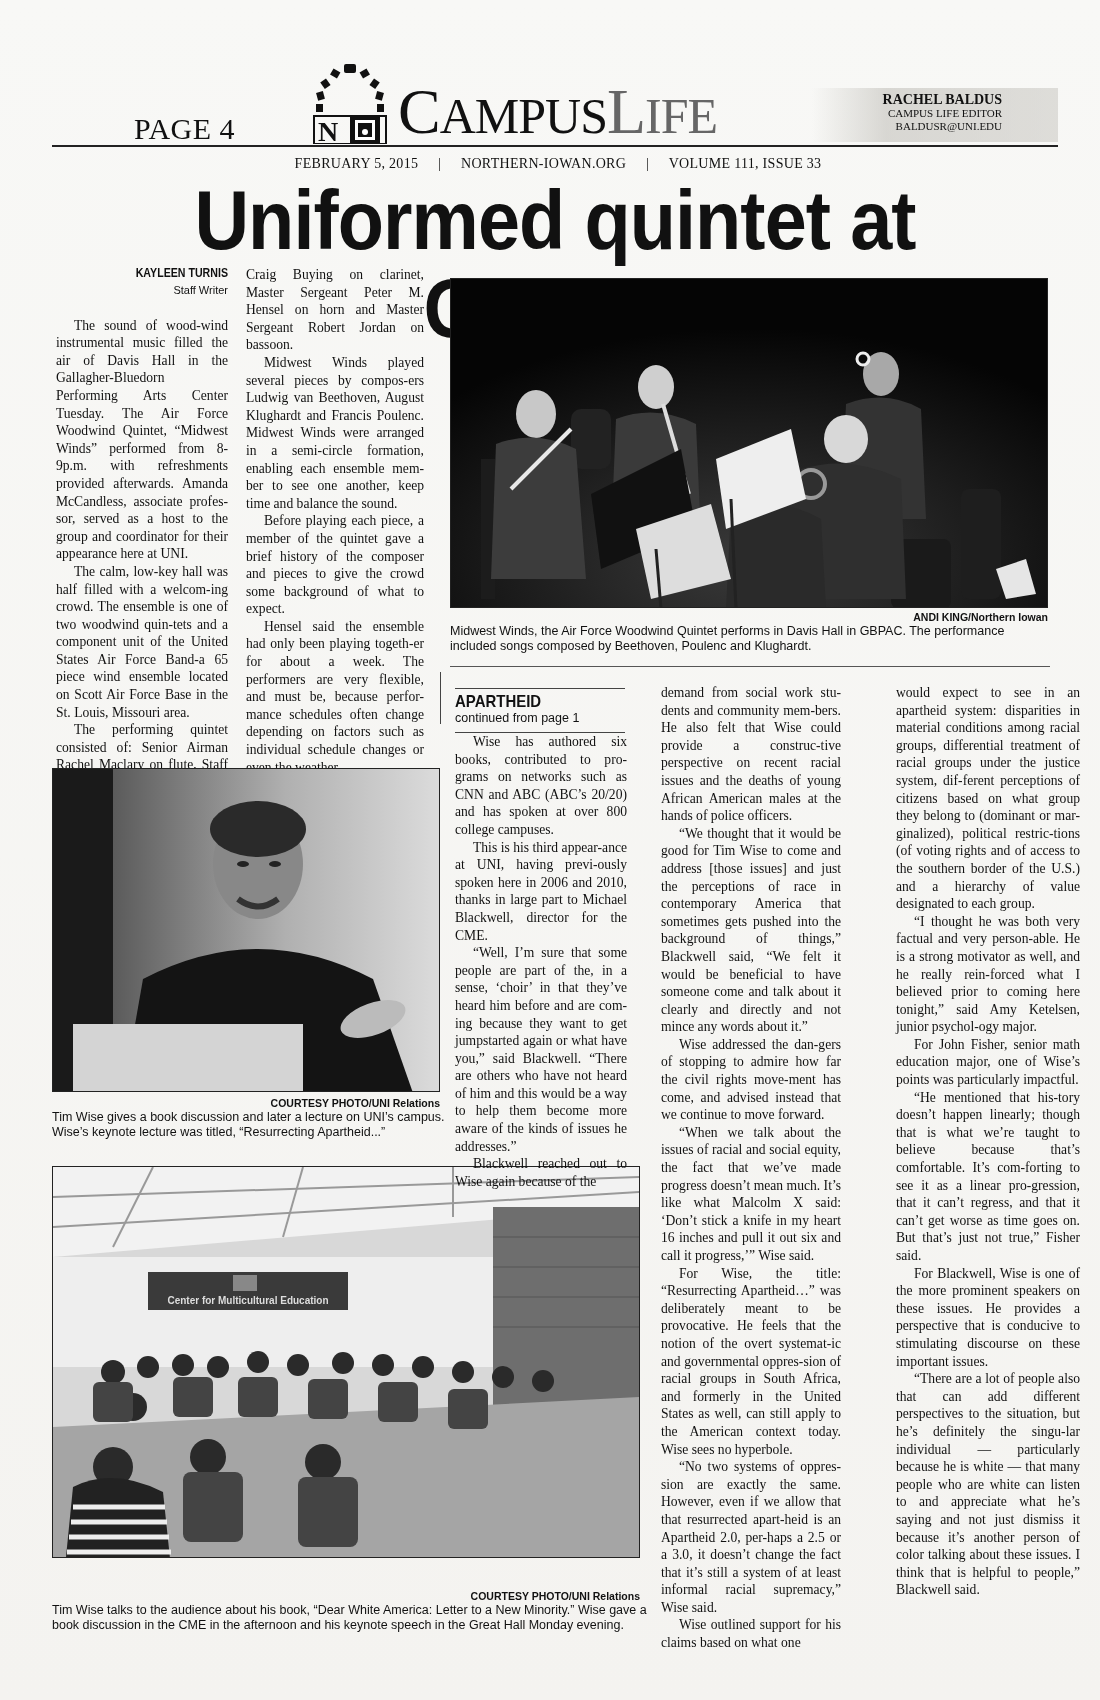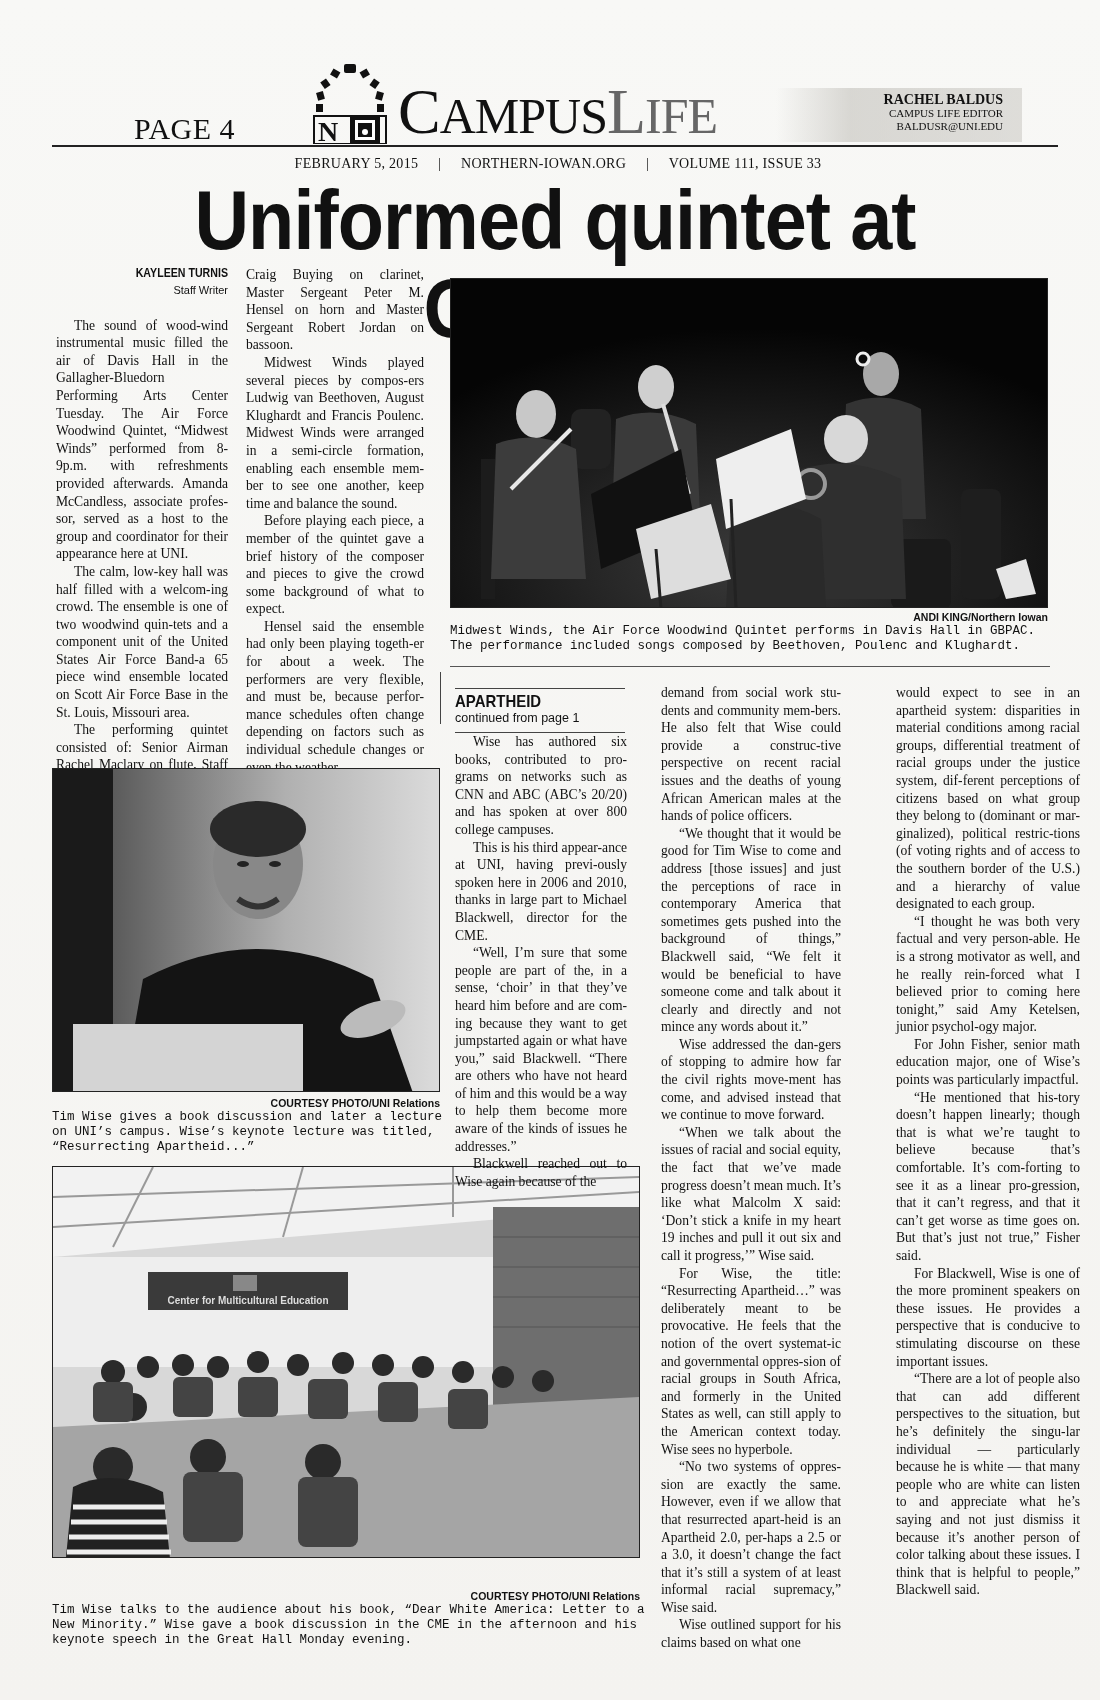--- a/index.html
+++ b/index.html
@@ -10,23 +10,23 @@
           background: linear-gradient(180deg,#f8f8f6 0%, #f4f3f0 100%); }
 
   
   .masthead { position: absolute; left: 52px; top: 60px; width: 1006px; height: 86px; }
   .page-num { position: absolute; left: 82px; top: 52px; font-size: 30px; letter-spacing: 0.5px; }
   .logo { position: absolute; left: 258px; top: 0; width: 80px; height: 84px; }
   .section-title { position: absolute; left: 346px; top: 20px; font-size: 64px; line-height: 64px; letter-spacing: -1px; }
   .section-title .cap { font-size: 64px; }
   .section-title .small { font-size: 50px; }
   .section-title .life { color: #666; }
-  .editor-box { position: absolute; left: 724px; top: 28px; width: 246px; height: 54px;
+  .editor-box { position: absolute; left: 760px; top: 28px; width: 246px; height: 54px;
                 background: linear-gradient(90deg, rgba(200,198,192,0) 0%, rgba(190,188,182,0.55) 30%, rgba(190,188,182,0.45) 100%);
-                text-align: right; padding-right: 19px; padding-top: 4px; }
+                text-align: right; padding-right: 56px; padding-top: 4px; }
   .editor-name { font-size: 14px; font-weight: bold; line-height: 15px; }
   .editor-role, .editor-email { font-size: 11px; line-height: 13px; }
   .masthead-rule { position: absolute; left: 52px; top: 145px; width: 1006px; height: 2px; background: #222; }
 
   .dateline { position: absolute; left: 8px; top: 156px; width: 1100px; text-align: center; font-size: 14px; letter-spacing: 0.3px; }
   .dateline .sep { display: inline-block; margin: 0 16px; }
 
   
   .headline { position: absolute; left: 60px; top: 176px; width: 990px; font-family: "Liberation Sans", "DejaVu Sans", sans-serif;
               font-weight: bold; font-size: 84px; line-height: 88px; letter-spacing: -1px; text-align: center;
@@ -41,21 +41,21 @@
   .byline .name { font-weight: bold; font-size: 12.5px; line-height: 15px; transform: scaleX(0.85); transform-origin: right; display: block; }
   .byline .role { font-size: 11px; line-height: 15px; }
 
   .jump { text-align: right; font-family: "Liberation Sans", "DejaVu Sans", sans-serif; font-size: 13px; margin-top: 24px; }
   .jump .sq { display: inline-block; width: 8px; height: 8px; background: #111; margin-right: 10px; vertical-align: 1px; }
   .jump b { font-weight: bold; }
 
   
   .photo { position: absolute; background: #0b0b0b; overflow: hidden; border: 1px solid #222; }
   .credit { position: absolute; font-family: "Liberation Sans", "DejaVu Sans", sans-serif; font-weight: bold; font-size: 10.5px; text-align: right; }
-  .cutline { position: absolute; font-family: Liberation Mono, monospace; font-size: 12.5px; line-height: 15px; }
+  .cutline { position: absolute; font-family: Liberation Sans, sans-serif; font-size: 12.5px; line-height: 15px; }
 
   .rule-h { position: absolute; height: 1px; background: #555; }
   .rule-v { position: absolute; width: 1px; background: #444; }
 
   .jumphead { position: absolute; left: 455px; top: 688px; width: 170px; font-family: "Liberation Sans", "DejaVu Sans", sans-serif; }
   .jumphead .top-rule { height: 1px; background: #444; margin-bottom: 4px; }
   .jumphead .kicker { font-weight: bold; font-size: 17px; line-height: 18px; transform: scaleX(0.88); transform-origin: left; display: block; }
   .jumphead .cont { font-size: 12.5px; line-height: 15px; }
   .jumphead .bot-rule { height: 1px; background: #444; margin-top: 6px; }
 </style>
@@ -294,21 +294,21 @@
     <p>Wise has authored six books, contributed to pro-grams on networks such as CNN and ABC (ABC’s 20/20) and has spoken at over 800 college campuses.</p>
     <p>This is his third appear-ance at UNI, having previ-ously spoken here in 2006 and 2010, thanks in large part to Michael Blackwell, director for the CME.</p>
     <p>“Well, I’m sure that some people are part of the, in a sense, ‘choir’ in that they’ve heard him before and are com-ing because they want to get jumpstarted again or what have you,” said Blackwell. “There are others who have not heard of him and this would be a way to help them become more aware of the kinds of issues he addresses.”</p>
     <p>Blackwell reached out to Wise again because of the</p>
   </div>
 
   <div class="col" style="left:661px; top:684px; width:180px;">
     <p class="noindent">demand from social work stu-dents and community mem-bers. He also felt that Wise could provide a construc-tive perspective on recent racial issues and the deaths of young African American males at the hands of police officers.</p>
     <p>“We thought that it would be good for Tim Wise to come and address [those issues] and just the perceptions of race in contemporary America that sometimes gets pushed into the background of things,” Blackwell said, “We felt it would be beneficial to have someone come and talk about it clearly and directly and not mince any words about it.”</p>
     <p>Wise addressed the dan-gers of stopping to admire how far the civil rights move-ment has come, and advised instead that we continue to move forward.</p>
-    <p>“When we talk about the issues of racial and social equity, the fact that we’ve made progress doesn’t mean much. It’s like what Malcolm X said: ‘Don’t stick a knife in my heart 19 inches and pull it out six and call it progress,’” Wise said.</p>
+    <p>“When we talk about the issues of racial and social equity, the fact that we’ve made progress doesn’t mean much. It’s like what Malcolm X said: ‘Don’t stick a knife in my heart 16 inches and pull it out six and call it progress,’” Wise said.</p>
     <p>For Wise, the title: “Resurrecting Apartheid…” was deliberately meant to be provocative. He feels that the notion of the overt systemat-ic and governmental oppres-sion of racial groups in South Africa, and formerly in the United States as well, can still apply to the American context today. Wise sees no hyperbole.</p>
     <p>“No two systems of oppres-sion are exactly the same. However, even if we allow that that resurrected apart-heid is an Apartheid 2.0, per-haps a 2.5 or a 3.0, it doesn’t change the fact that it’s still a system of at least informal racial supremacy,” Wise said.</p>
     <p>Wise outlined support for his claims based on what one</p>
   </div>
 
   <div class="col" style="left:896px; top:684px; width:184px;">
     <p class="noindent">would expect to see in an apartheid system: disparities in material conditions among racial groups, differential treatment of racial groups under the justice system, dif-ferent perceptions of citizens based on what group they belong to (dominant or mar-ginalized), political restric-tions (of voting rights and of access to the southern border of the U.S.) and a hierarchy of value designated to each group.</p>
     <p>“I thought he was both very factual and very person-able. He is a strong motivator as well, and he really rein-forced what I believed prior to coming here tonight,” said Amy Ketelsen, junior psychol-ogy major.</p>
     <p>For John Fisher, senior math education major, one of Wise’s points was particularly impactful.</p>
     <p>“He mentioned that his-tory doesn’t happen linearly; though that is what we’re taught to believe because that’s comfortable. It’s com-forting to see it as a linear pro-gression, that it can’t regress, and that it can’t get worse as time goes on. But that’s just not true,” Fisher said.</p>

